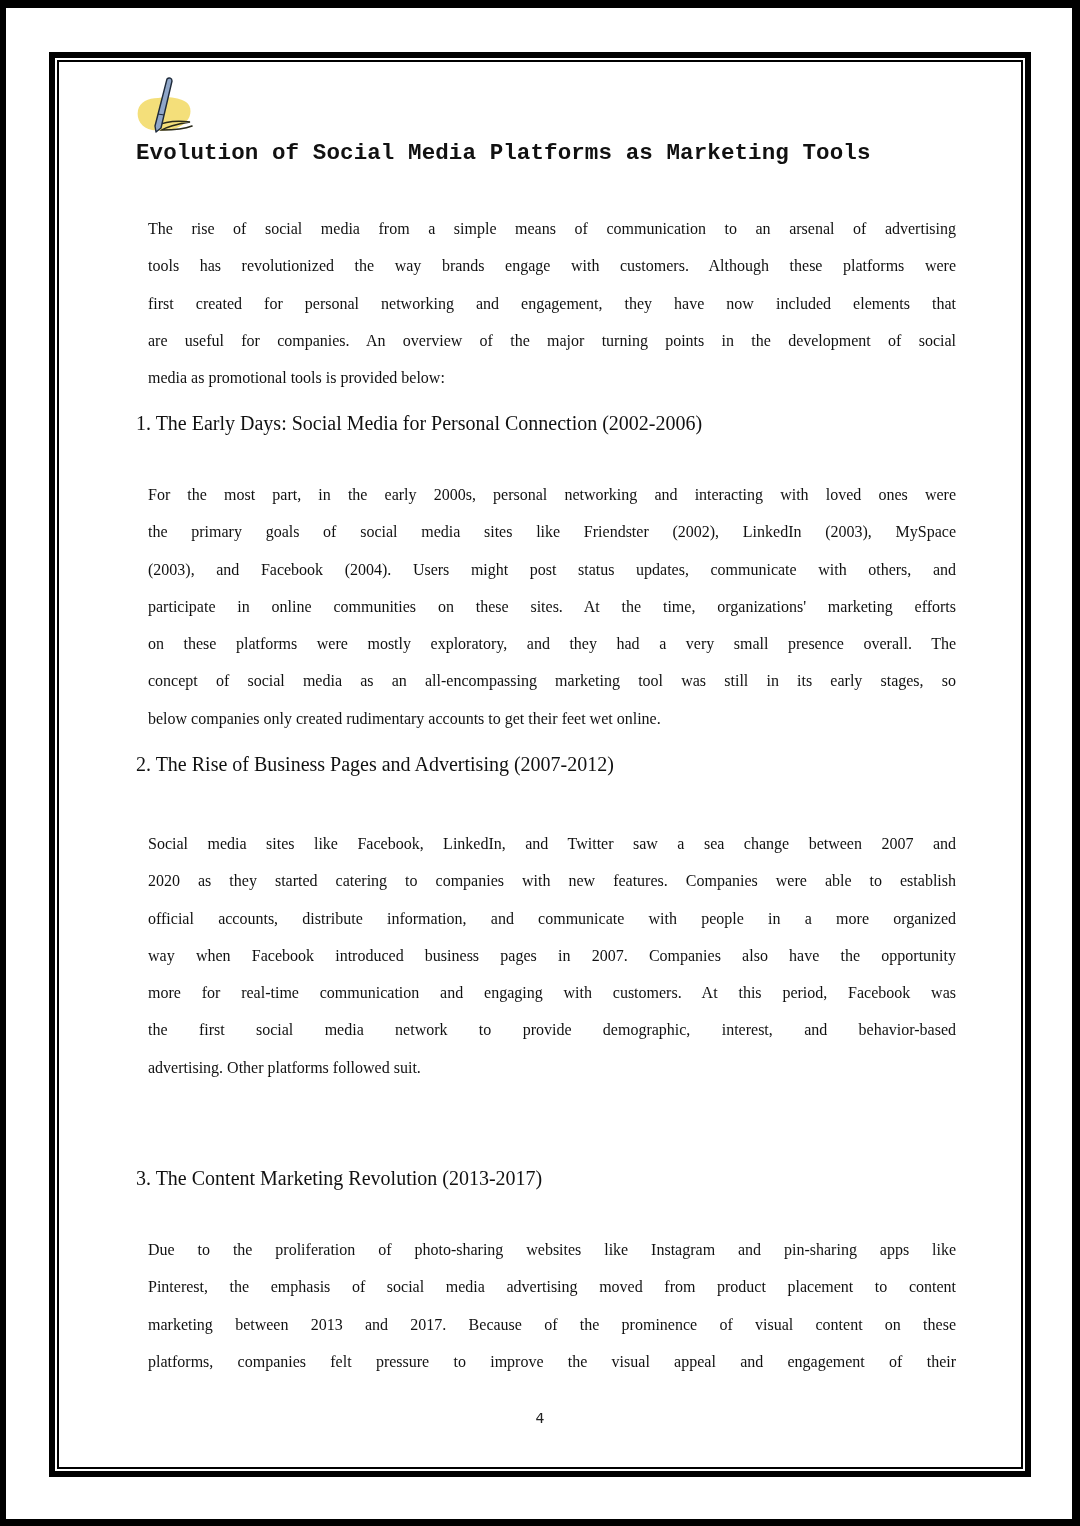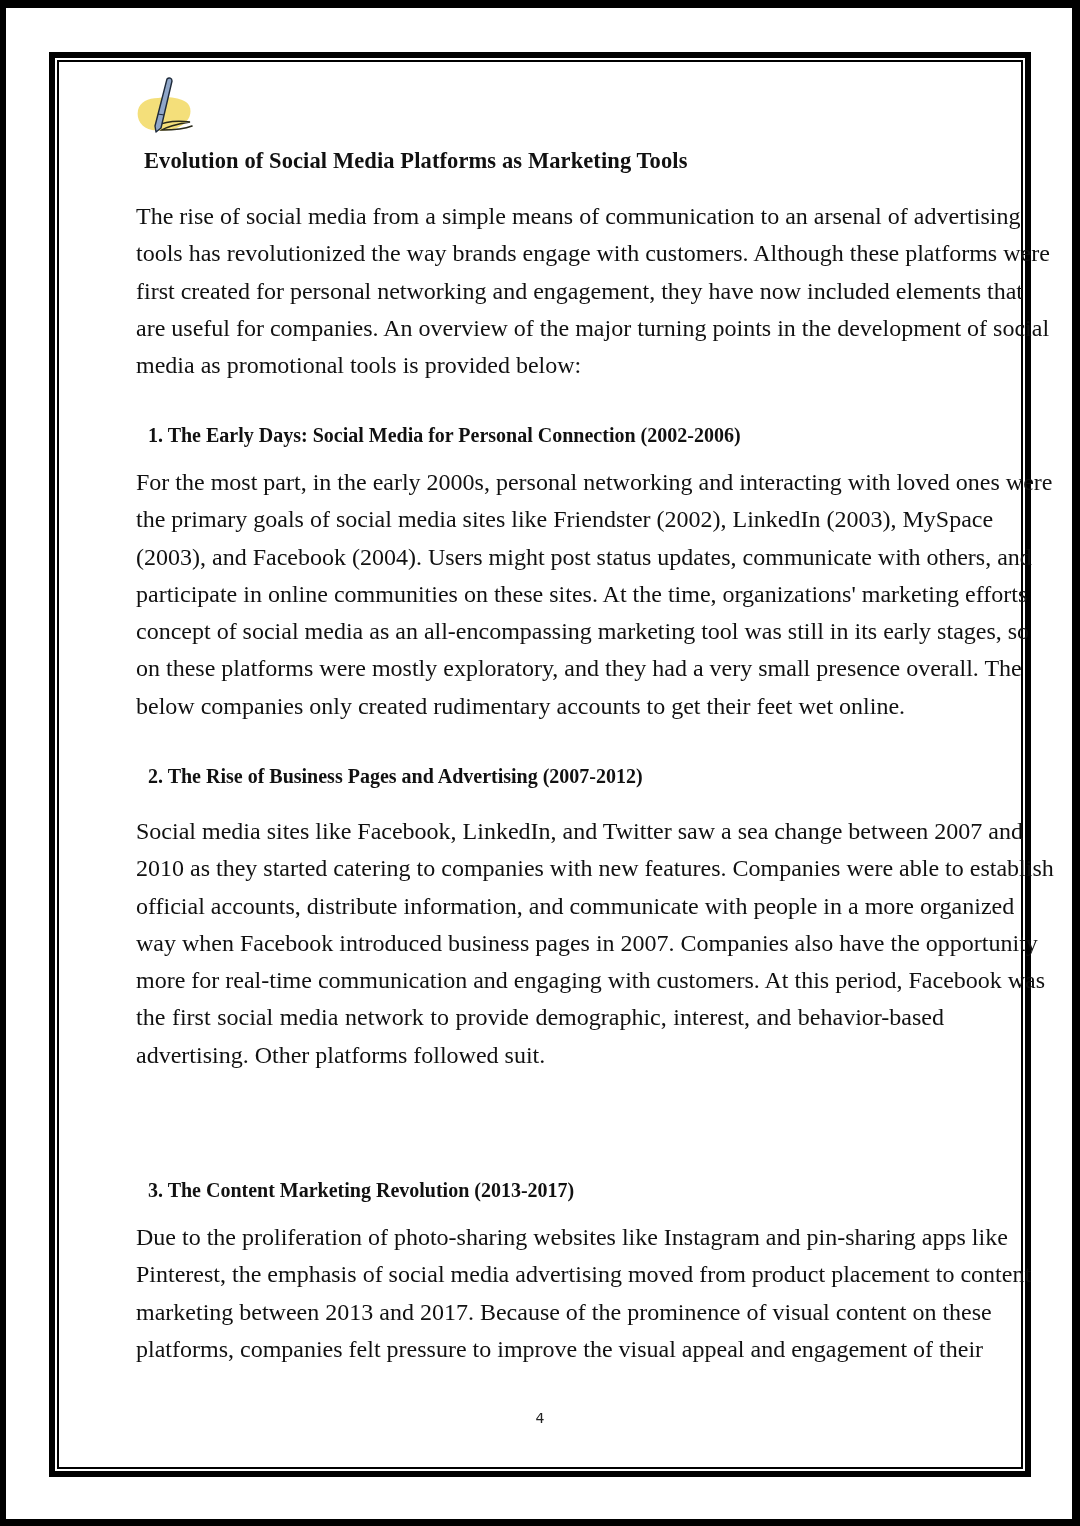--- a/index.html
+++ b/index.html
@@ -18,31 +18,31 @@
   .page-frame {
     position: absolute; left: 49px; top: 52px; width: 982px; height: 1425px;
     box-sizing: border-box; border: 6px solid #000;
   }
   .page-frame-inner {
     position: absolute; left: 2px; top: 2px; right: 2px; bottom: 2px;
     border: 2px solid #000;
   }
   .pen-icon { position: absolute; left: 134px; top: 76px; width: 64px; height: 60px; }
   .doc-title {
-    position: absolute; left: 136px; top: 140px; margin: 8px;
-    font-size: 22.5px; font-weight: bold; letter-spacing: 0.1px; white-space: nowrap;
+    position: absolute; left: 136px; top: 140px; margin: 0;
+    font-size: 22.5px; font-weight: bold; letter-spacing: 0.1px; white-space: nowrap; font-family: Liberation Mono, monospace;
   }
-  .para { position: absolute; left: 136px; width: 808px; margin: 0; font-size: 24px; }
+  .para { position: absolute; left: 136px; width: 808px; margin: 12px; font-size: 16px; }
   .line {
     display: block; height: 37.3px; line-height: 37.3px;
     text-align: justify; text-align-last: justify; white-space: nowrap;
   }
   .line.last { text-align-last: left; }
   .heading {
-    position: absolute; left: 136px; margin: 12px; font-size: 20px; font-weight: bold;
+    position: absolute; left: 136px; margin: 0; font-size: 20px; font-weight: normal;
     white-space: nowrap; line-height: 30px;
   }
   .page-number {
     position: absolute; left: 0; width: 1080px; top: 1410px; text-align: center;
     font-family: "DejaVu Sans", sans-serif; font-size: 14px; color: #222;
   }
 </style>
 </head>
 <body>
 
@@ -69,30 +69,30 @@
   <span class="line last">media as promotional tools is provided below:</span>
 </div>
 
 <h2 class="heading" style="top:408px;">1. The Early Days: Social Media for Personal Connection (2002-2006)</h2>
 
 <div class="para" style="top:464px;">
   <span class="line">For the most part, in the early 2000s, personal networking and interacting with loved ones were</span>
   <span class="line">the primary goals of social media sites like Friendster (2002), LinkedIn (2003), MySpace</span>
   <span class="line">(2003), and Facebook (2004). Users might post status updates, communicate with others, and</span>
   <span class="line">participate in online communities on these sites. At the time, organizations' marketing efforts</span>
+  <span class="line">on these platforms were mostly exploratory, and they had a very small presence overall. The</span>
   <span class="line">concept of social media as an all-encompassing marketing tool was still in its early stages, so</span>
-  <span class="line">on these platforms were mostly exploratory, and they had a very small presence overall. The</span>
   <span class="line last">below companies only created rudimentary accounts to get their feet wet online.</span>
 </div>
 
 <h2 class="heading" style="top:749px;">2. The Rise of Business Pages and Advertising (2007-2012)</h2>
 
 <div class="para" style="top:813px;">
   <span class="line">Social media sites like Facebook, LinkedIn, and Twitter saw a sea change between 2007 and</span>
-  <span class="line">2010 as they started catering to companies with new features. Companies were able to establish</span>
+  <span class="line">2020 as they started catering to companies with new features. Companies were able to establish</span>
   <span class="line">official accounts, distribute information, and communicate with people in a more organized</span>
   <span class="line">way when Facebook introduced business pages in 2007. Companies also have the opportunity</span>
   <span class="line">more for real-time communication and engaging with customers. At this period, Facebook was</span>
   <span class="line">the first social media network to provide demographic, interest, and behavior-based</span>
   <span class="line last">advertising. Other platforms followed suit.</span>
 </div>
 
 <h2 class="heading" style="top:1163px;">3. The Content Marketing Revolution (2013-2017)</h2>
 
 <div class="para" style="top:1219px;">

